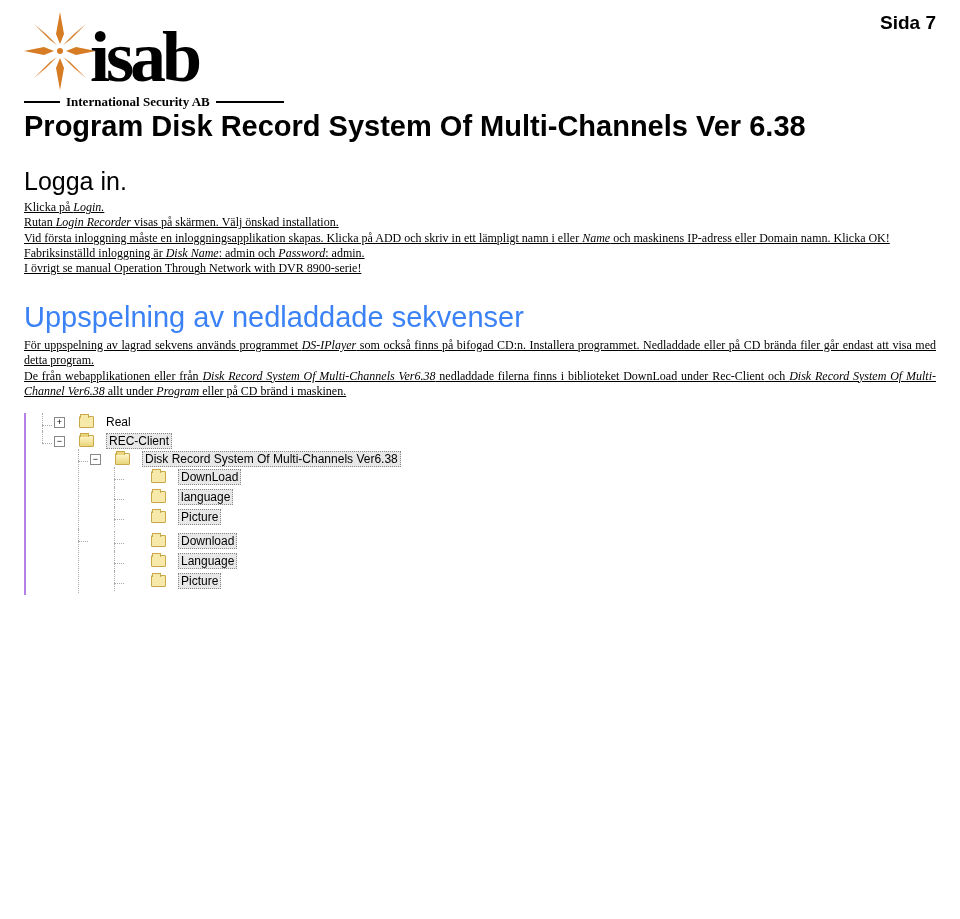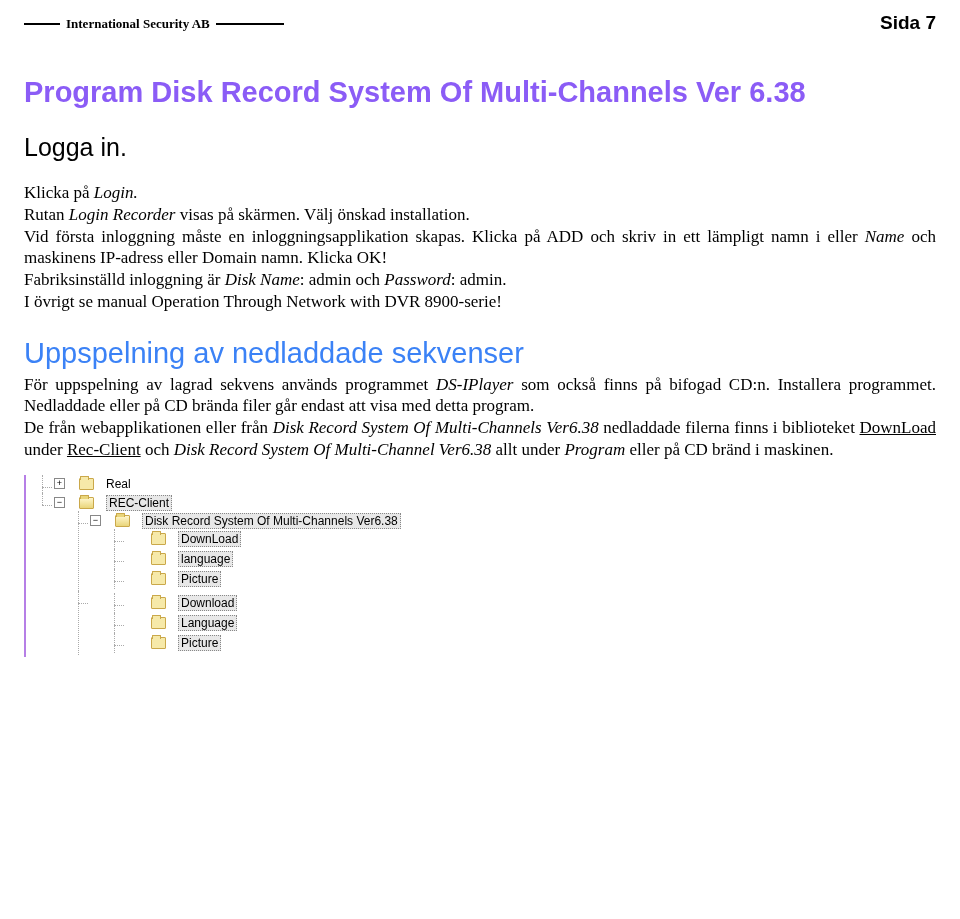--- a/index.html
+++ b/index.html
@@ -37,35 +37,35 @@
     font-family: Arial, Helvetica, sans-serif;
     font-weight: 900;
     font-size: 19px;
     color: #000;
     white-space: nowrap;
   }
   h1.main {
     font-family: Arial, Helvetica, sans-serif;
     font-weight: 700;
     font-size: 29px;
-    color: #8b5cf6;
-    margin-top: 42px;
+    color: #000000;
   }
   h2.sub {
     font-family: Arial, Helvetica, sans-serif;
     font-weight: 400;
     font-size: 25px;
     color: #000;
     margin-top: 24px;
-    margin-bottom: 20px;
+    margin-bottom: 4px;
   }
   p.body {
-    font-size: 17px;
+    font-size: 12px;
     line-height: 1.28;
     text-align: justify;
+    text-decoration: underline;
   }
   .it { font-style: italic; }
   .ul { text-decoration: underline; }
   h2.blue {
     font-family: Arial, Helvetica, sans-serif;
     font-weight: 400;
     font-size: 29px;
     color: #3b82f6;
     margin-top: 24px;
     margin-bottom: 4px;
@@ -157,20 +157,38 @@
     border: 1px dotted #888;
     padding: 0 2px;
   }
   .tree ul ul li::before { left: 6px; }
 </style>
 </head>
 <body>
 
 <div class="header-row">
   <div class="logo-block">
+    <div class="logo-top">
+      <div class="star-wrap">
+        <svg viewBox="0 0 72 78" width="72" height="78">
+          <g fill="#d57c25">
+            <polygon points="36,0 40,22 36,32 32,22"></polygon>
+            <polygon points="36,78 40,56 36,46 32,56"></polygon>
+            <polygon points="0,39 20,35 30,39 20,43"></polygon>
+            <polygon points="72,39 52,35 42,39 52,43"></polygon>
+            <polygon points="10,12 26,28 33,33 22,22"></polygon>
+            <polygon points="62,12 46,28 39,33 50,22"></polygon>
+            <polygon points="10,66 26,50 33,45 22,56"></polygon>
+            <polygon points="62,66 46,50 39,45 50,56"></polygon>
+            <circle cx="36" cy="39" r="3"></circle>
+          </g>
+        </svg>
+      </div>
+      <div class="isab-text">isab</div>
+    </div>
     <div class="tagline-bar" style="width:260px;">
       <div class="rule"></div>
       <div class="tagline">International Security AB</div>
       <div class="rule rule-right"></div>
     </div>
   </div>
   <div class="page-num">Sida 7</div>
 </div>
 
 <h1 class="main">Program Disk Record System Of Multi-Channels Ver 6.38</h1>

